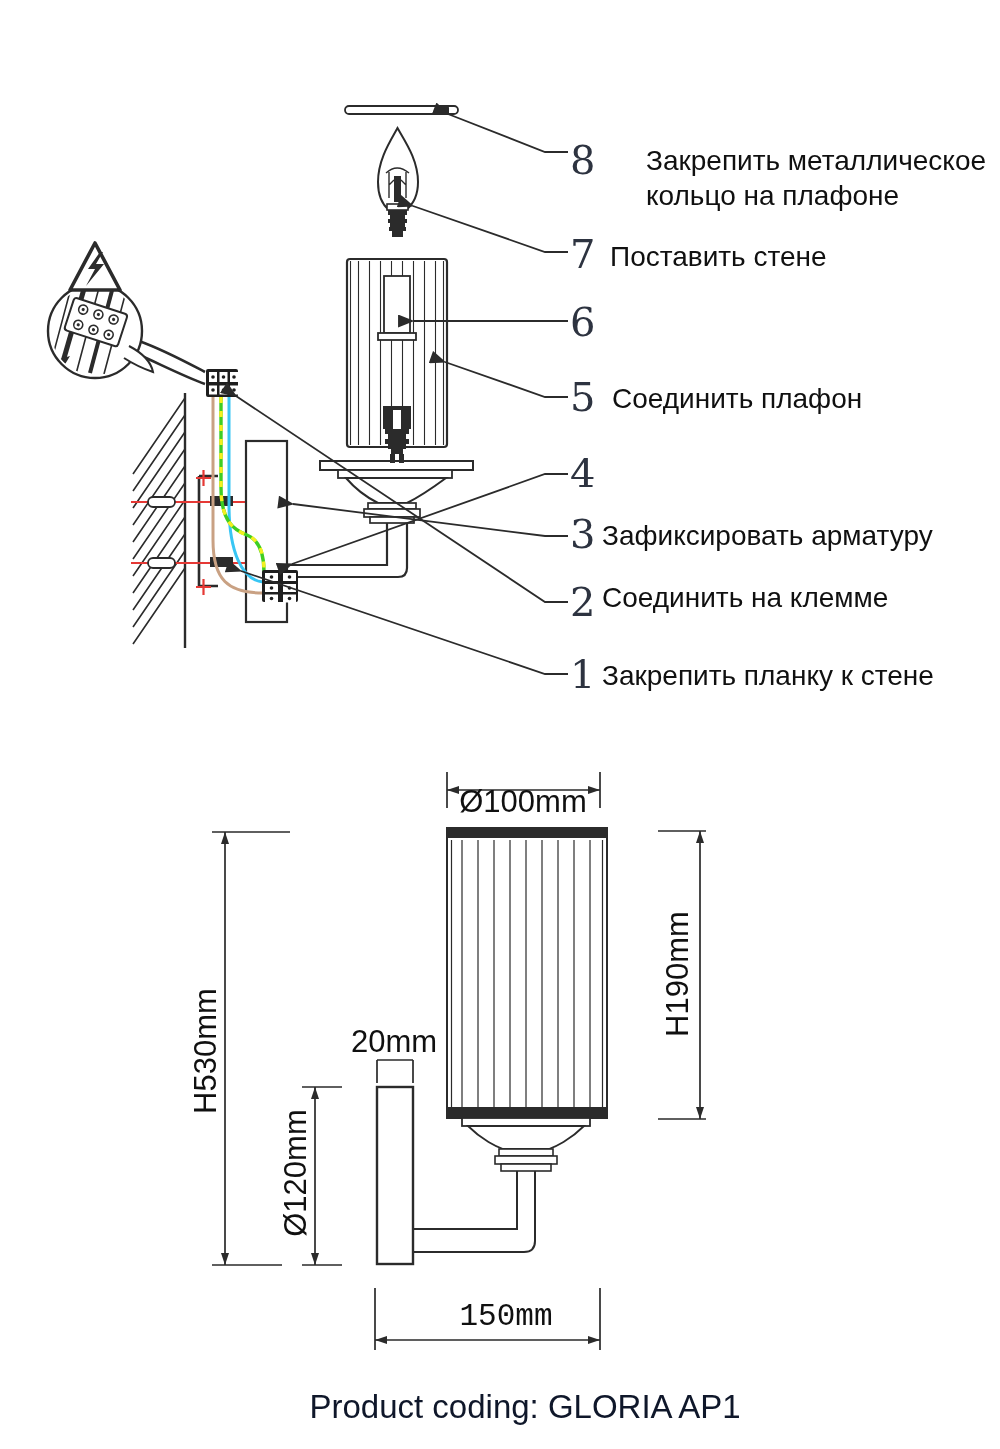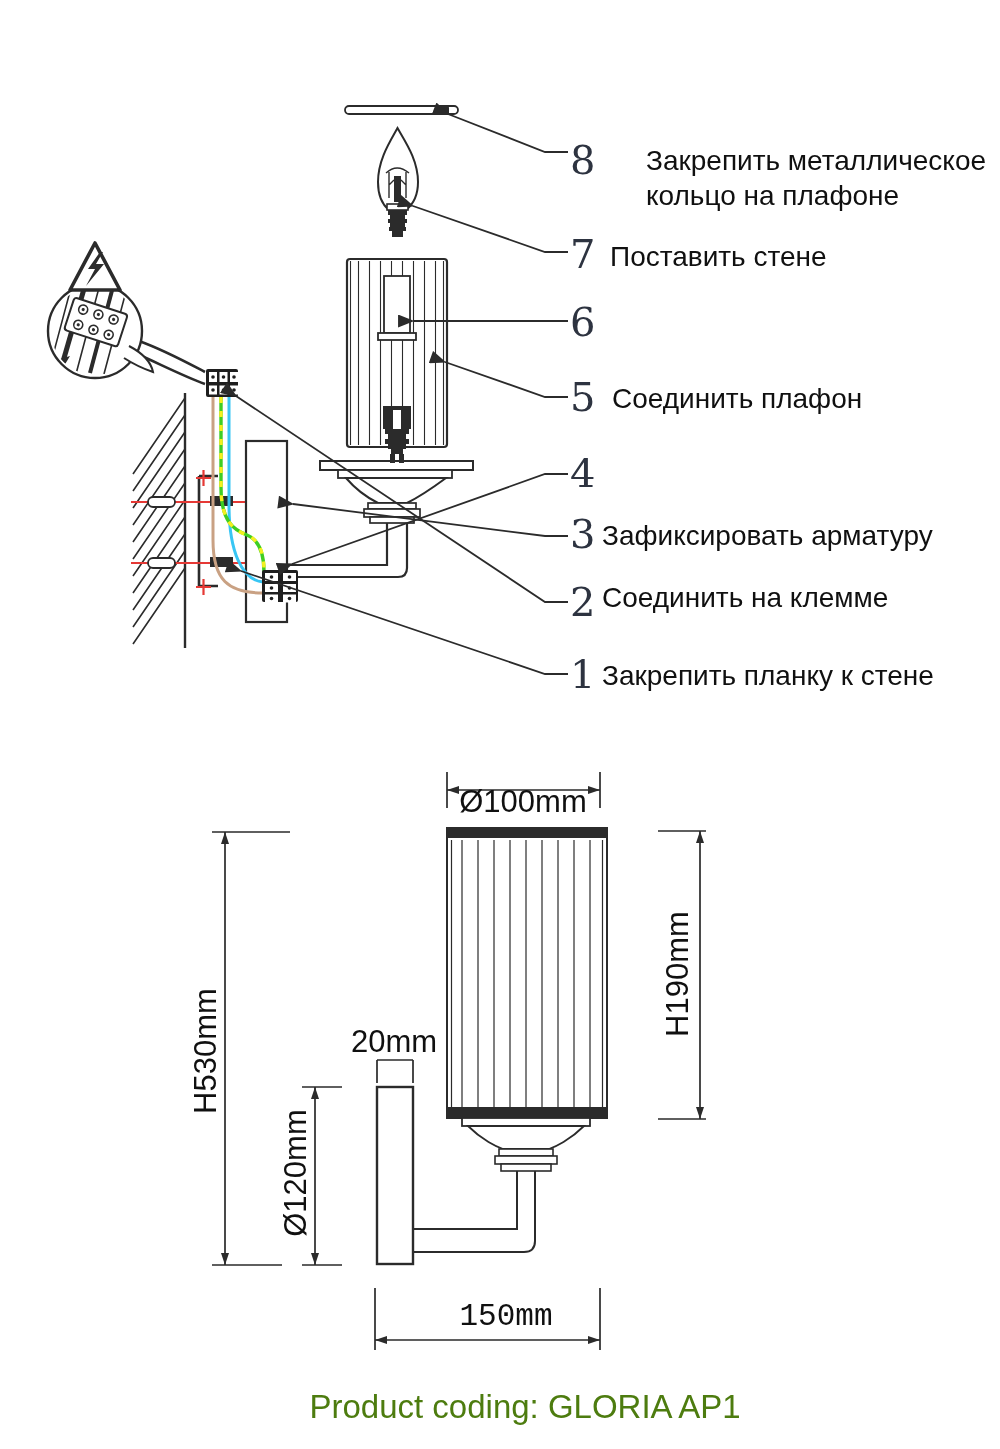--- a/index.html
+++ b/index.html
@@ -6,21 +6,21 @@
   .stage{position:relative;width:1000px;height:1449px;background:#ffffff;overflow:hidden;
          font-family:"Liberation Sans",sans-serif;color:#111;}
   .art{position:absolute;left:0;top:0;}
   .num{position:absolute;font-family:"DejaVu Serif",serif;font-size:40px;line-height:40px;
        color:#2d3340;white-space:nowrap;}
   .step{position:absolute;font-size:28px;line-height:35px;color:#101010;white-space:nowrap;}
   .step.wrap{white-space:normal;width:372px;}
   .dim{position:absolute;font-size:31px;color:#101010;white-space:nowrap;
        transform:translate(-50%,-50%);}
   .dim.rot{transform:translate(-50%,-50%) rotate(-90deg);}
-  .footer{position:absolute;font-size:33px;color:#4d7c0f;white-space:nowrap;
+  .footer{position:absolute;font-size:33px;color:#0f172a;white-space:nowrap;
           transform:translate(-50%,-50%);}
 </style>
 </head>
 <body>
 
 <div class="stage">
 
 <svg class="art" width="1000" height="1449" viewBox="0 0 1000 1449">
   <defs>
     <marker id="arr" viewBox="0 0 10 8" refX="0.8" refY="4" markerWidth="17" markerHeight="13" markerUnits="userSpaceOnUse" orient="auto-start-reverse">

